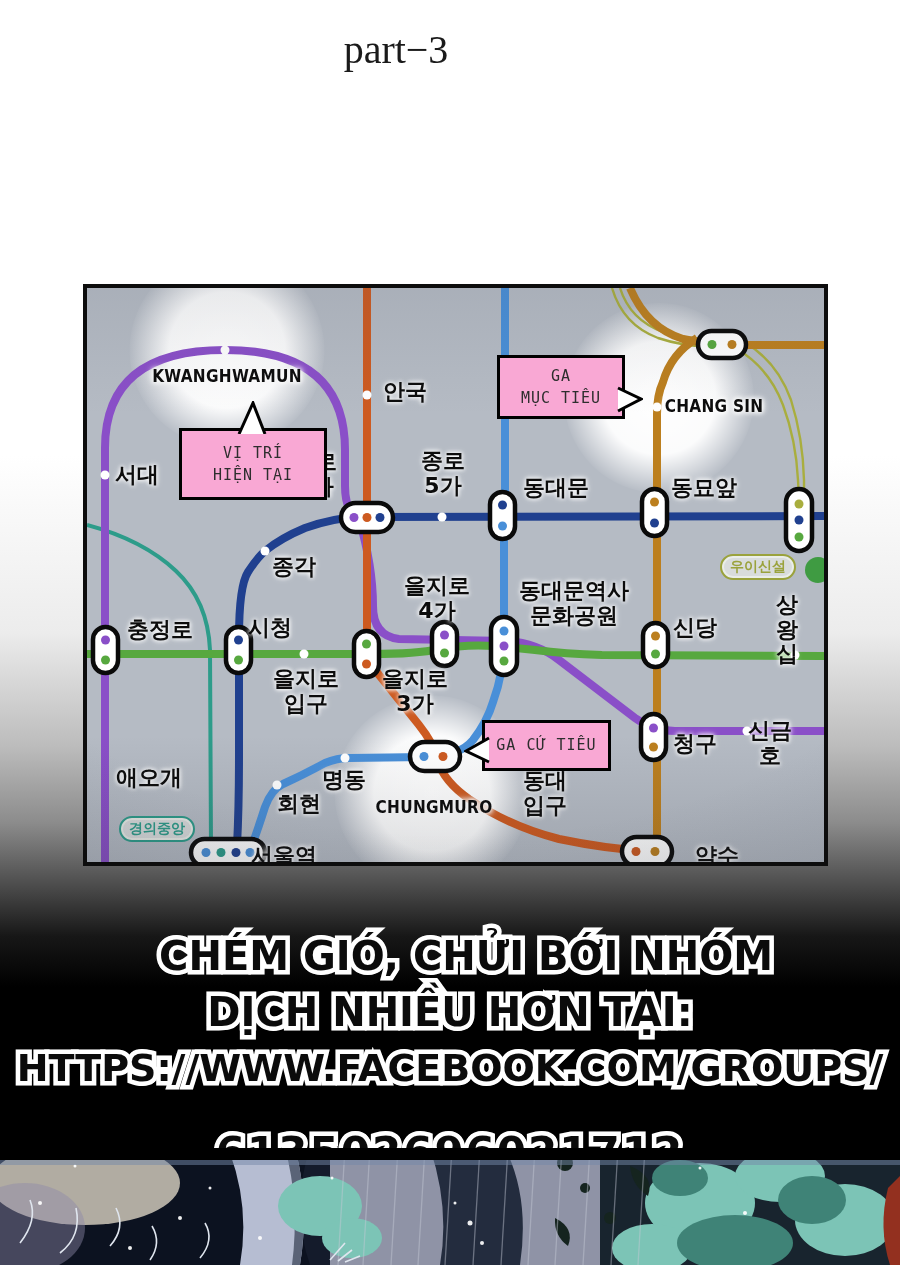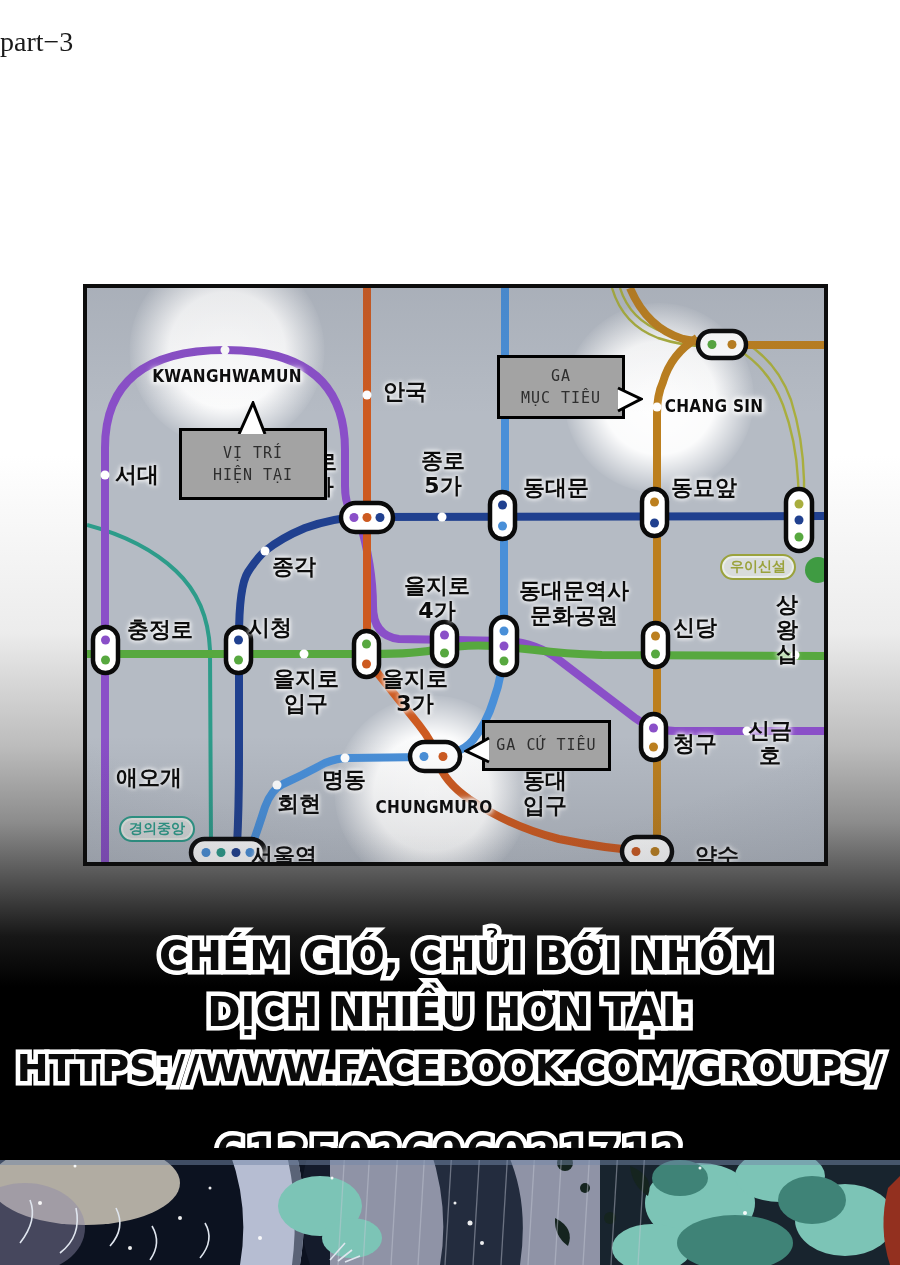--- a/index.html
+++ b/index.html
@@ -1,39 +1,39 @@
 <!DOCTYPE html>
 <html><head>
 <meta charset="utf-8">
 <style>
   html,body{margin:0;padding:0;}
   body{width:900px;height:1265px;position:relative;overflow:hidden;
        font-family:"DejaVu Sans",sans-serif;
        background:linear-gradient(to bottom,#ffffff 0%,#ffffff 36%,#ececec 50%,#bcbcbc 59%,#8c8c8c 65%,#4c4c4c 70%,#171717 74%,#000 78%,#000 100%);}
-  .title{position:absolute;top:26px;left:0;width:792px;text-align:left;
-         font-family:"Liberation Serif","DejaVu Serif",serif;font-size:28px;color:#1a1a1a;}
+  .title{position:absolute;top:26px;left:0;width:792px;text-align:center;
+         font-family:"Liberation Serif","DejaVu Serif",serif;font-size:40px;color:#1a1a1a;}
   
   .map{position:absolute;left:83px;top:284px;width:737px;height:574px;border:4px solid #0d0d0d;
        background:#b5bbc4;overflow:hidden;}
   .map-svg{position:absolute;left:0;top:0;width:737px;height:574px;}
   .glow{position:absolute;border-radius:50%;transform:translate(-50%,-50%);
         background:radial-gradient(circle,rgba(255,255,255,1) 0%,rgba(255,255,255,.95) 42%,rgba(255,255,255,0) 72%);}
   .vignette{position:absolute;left:0;top:0;right:0;bottom:0;pointer-events:none;
         background:radial-gradient(120% 95% at 50% 40%,rgba(255,255,255,0) 58%,rgba(55,60,72,.20) 100%),
                    linear-gradient(to bottom,rgba(70,76,90,.10),rgba(0,0,0,0) 22%,rgba(0,0,0,0) 78%,rgba(40,44,54,.14));}
   .st{position:absolute;transform:translate(-50%,-50%);white-space:pre-line;text-align:center;
       font-weight:700;font-size:22px;line-height:1.12;color:#0c0c0c;letter-spacing:0;
       text-shadow:0 0 4px rgba(255,255,255,.9),0 0 4px rgba(255,255,255,.8),0 0 7px rgba(255,255,255,.7);}
   .latin{font-size:17px;letter-spacing:.3px;font-stretch:condensed;
       text-shadow:0 0 4px #fff,0 0 5px #fff,0 0 7px #fff,0 0 9px #fff;}
   .badge{position:absolute;transform:translate(-50%,-50%);font-weight:700;font-size:14px;
       padding:2px 8px;border-radius:14px;background:rgba(245,248,240,.55);white-space:nowrap;}
   .badge.olive{color:#9aa23c;border:2px solid #9aa23c;box-shadow:0 0 0 2px rgba(245,248,240,.6) inset;}
   .badge.teal{color:#2d9c8a;border:2px solid #2d9c8a;box-shadow:0 0 0 2px rgba(245,248,240,.6) inset;}
-  .bubble{position:absolute;background:#a3a3a3;border:3px solid #000;
+  .bubble{position:absolute;background:#f9a8d4;border:3px solid #000;
       display:flex;align-items:center;justify-content:center;text-align:center;
       font-family:"DejaVu Sans Mono",monospace;font-size:15px;line-height:1.5;color:#2e2e2e;
       letter-spacing:1px;white-space:pre-line;z-index:5;}
   .bubble svg{position:absolute;z-index:6;}
   
   .cl{position:absolute;left:0;width:900px;text-align:center;font-weight:700;
       font-family:"DejaVu Sans",sans-serif;}
   .cl .s{position:absolute;left:0;right:0;top:0;color:#fff;-webkit-text-stroke:9px #fff;
       text-shadow:-3px -3px 0 #fff,3px -3px 0 #fff,-3px 3px 0 #fff,3px 3px 0 #fff,
                   -4px 0 0 #fff,4px 0 0 #fff,0 -4px 0 #fff,0 4px 0 #fff;}

